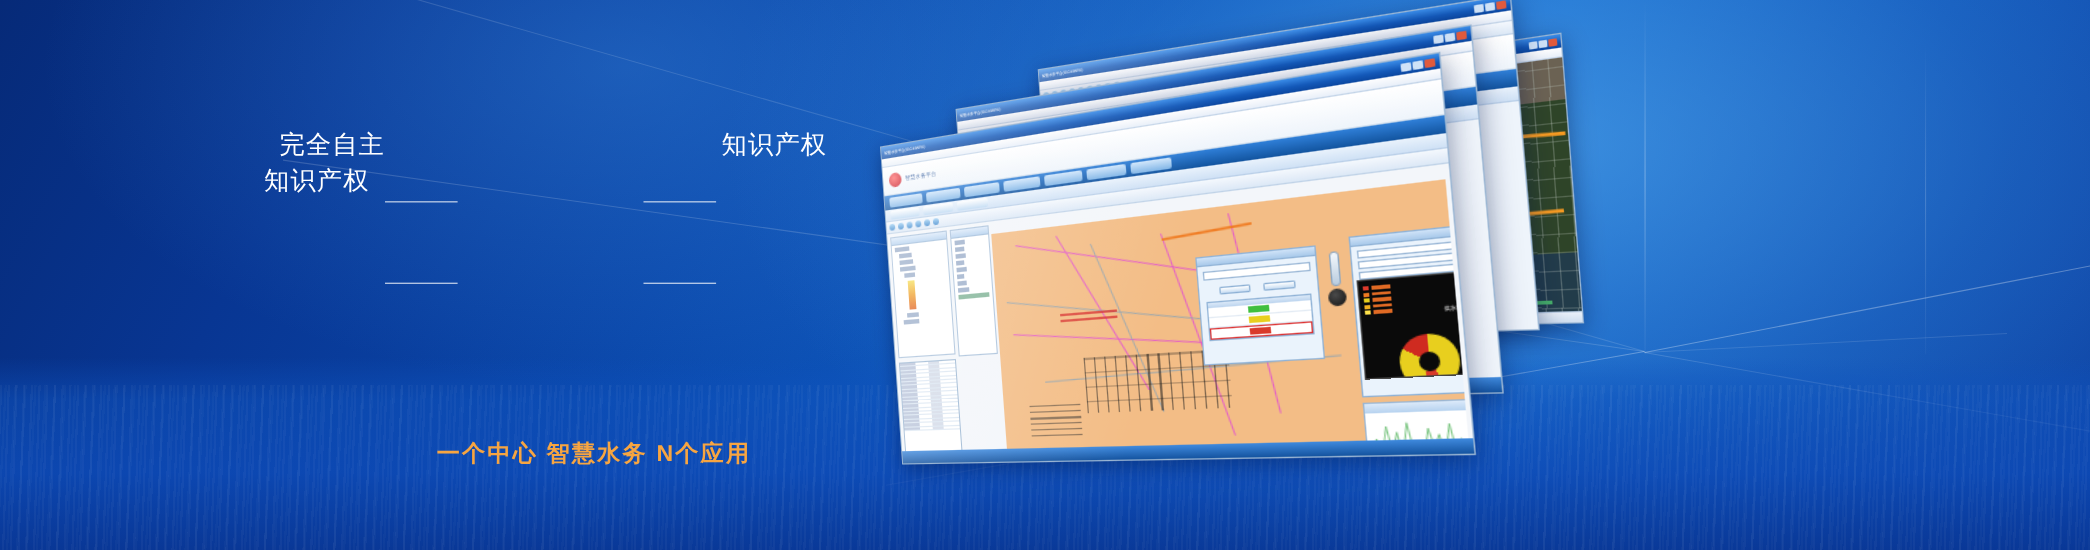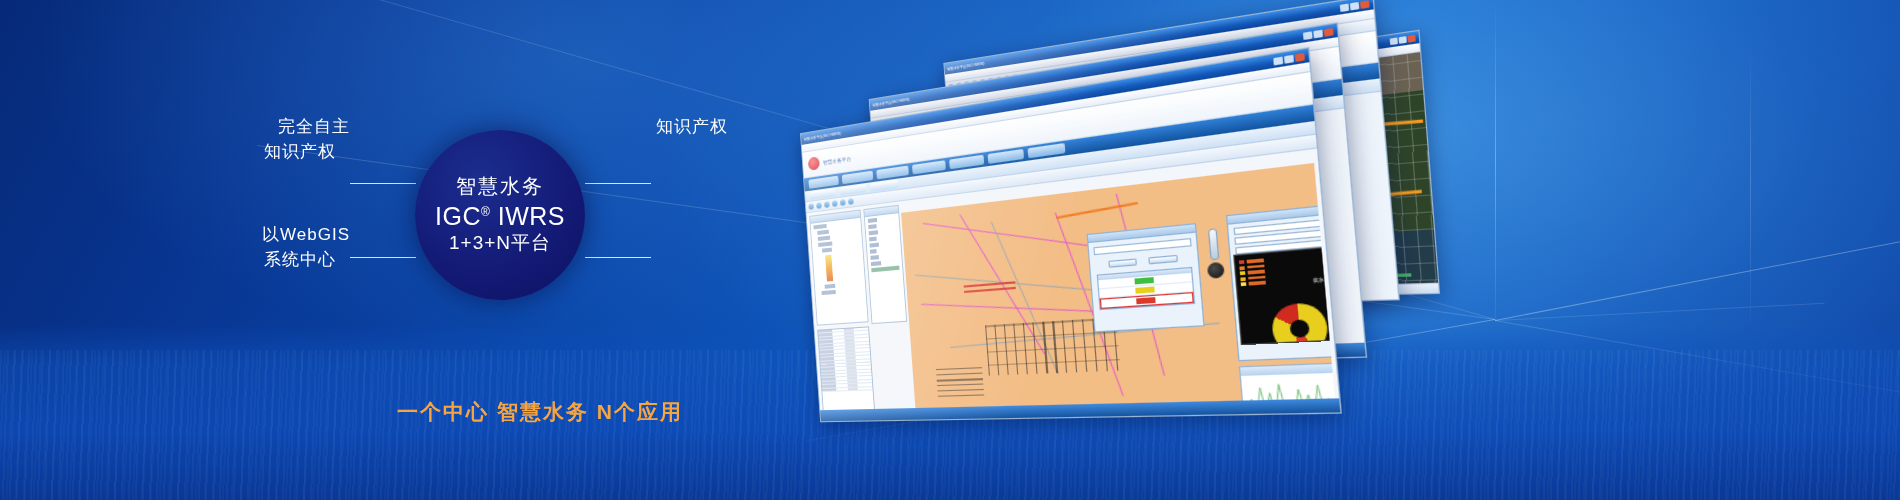--- a/index.html
+++ b/index.html
@@ -33,21 +33,21 @@
     position:absolute;left:135px;top:25px;width:170px;height:170px;border-radius:50%;
     background:radial-gradient(circle at 38% 30%,#1b2d8f 0%,#141b77 55%,#0d1160 100%);
     box-shadow:0 0 26px rgba(5,10,60,.55);
     display:flex;flex-direction:column;align-items:center;justify-content:center;color:#fff;text-align:center;
   }
   .hub .h1{font-size:20px;letter-spacing:2px;line-height:1.1;margin-bottom:5px;}
   .hub .h2{font-size:25px;font-weight:400;letter-spacing:.5px;line-height:1.15;white-space:nowrap;}
   .hub .h2 sup{font-size:12px;vertical-align:super;}
   .hub .h3{font-size:19px;letter-spacing:1px;line-height:1.2;margin-top:2px;}
 
-  .lbl{position:absolute;color:#fff;font-size:17px;line-height:1.45;letter-spacing:1px;white-space:nowrap;}
+  .lbl{position:absolute;color:#fff;font-size:23px;line-height:1.45;letter-spacing:1px;white-space:nowrap;}
   .lbl.r{text-align:right;}
   .lbl.l{text-align:left;}
   .lbl span{display:block;}
   .lbl.r span:first-child{margin-right:0;}
   .lbl.r span:last-child{margin-right:14px;}
   .lbl.l span:last-child{margin-left:0;}
 
   .tick{position:absolute;height:1px;background:rgba(255,255,255,.85);}
 
   .tagline{
@@ -152,38 +152,27 @@
   <div class="floor"></div>
   <div class="ripple"></div>
 
   <div class="diagram">
 
     <div class="tick" style="left:70px;top:78px;width:66px;"></div>
     <div class="tick" style="left:305px;top:78px;width:66px;"></div>
     <div class="tick" style="left:70px;top:152px;width:66px;"></div>
     <div class="tick" style="left:305px;top:152px;width:66px;"></div>
 
-    <div class="hub">
-      <div class="h1">智慧水务</div>
-      <div class="h2">
-        <span>IGC</span><sup>®</sup>&nbsp;<span>IWRS</span>
-      </div>
-      <div class="h3">1+3+N平台</div>
-    </div>
 
     <div class="lbl r" style="left:-50px;top:10px;width:120px;">
       <span>完全自主</span>
       <span>知识产权</span>
     </div>
     <div class="lbl l" style="left:376px;top:10px;width:180px;">
       <span>知识产权</span>
-    </div>
-    <div class="lbl r" style="left:-60px;top:118px;width:130px;">
-      <span>以WebGIS</span>
-      <span>系统中心</span>
     </div>
     <div class="lbl l" style="left:376px;top:118px;width:200px;">
     </div>
   </div>
 
   <div class="tagline">一个中心  智慧水务  N个应用</div>
 
   <div class="stack">
 
     <div class="win" style="left:392px;top:24px;width:235px;height:235px;transform:perspective(900px) rotateY(-26deg) rotateZ(-4.4deg);transform-origin:left center;">

